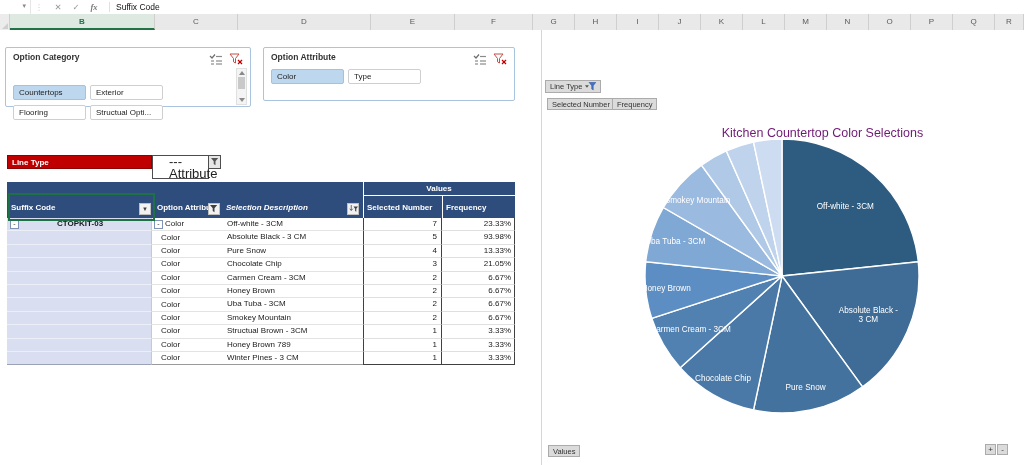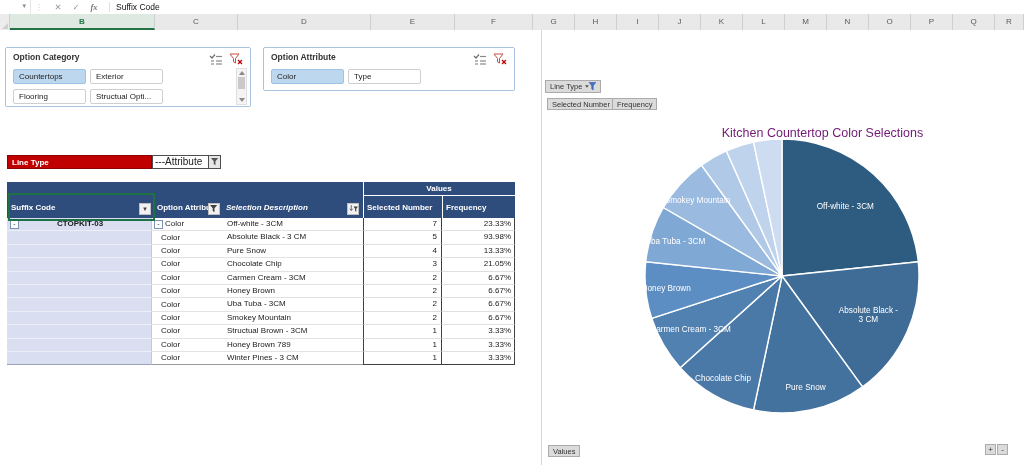--- a/index.html
+++ b/index.html
@@ -33,22 +33,22 @@
   .slicer-item{width:66px;height:13px;border:1px solid #CFCFCF;border-radius:2px;font-size:8px;
     line-height:13px;padding-left:5px;background:#fff;color:#222;overflow:hidden;white-space:nowrap;}
   .slicer-item.sel{background:#BDD7EE;border-color:#9DC3E6;}
   .slicer-scroll{position:absolute;right:3px;top:20px;width:11px;height:37px;background:#F4F4F4;border:1px solid #E0E0E0;box-sizing:border-box;}
   .tri-up{width:0;height:0;border-left:3px solid transparent;border-right:3px solid transparent;border-bottom:4px solid #8a8a8a;margin:2px auto 0;}
   .tri-dn{width:0;height:0;border-left:3px solid transparent;border-right:3px solid transparent;border-top:4px solid #8a8a8a;margin:2px auto 0;position:absolute;bottom:2px;left:1.5px;}
   .sthumb{position:absolute;left:1px;top:8px;width:7px;height:12px;background:#C9C9C9;}
   
   .lt-label{left:7px;top:125px;width:145px;height:14px;background:#C00000;color:#fff;font-weight:bold;
     font-size:8px;line-height:14px;padding-left:4px;box-sizing:border-box;border:1px solid #8f0000;}
-  .lt-value{left:152px;top:125px;width:57px;height:14px;border:1px solid #4d4d4d;font-size:10px;
-    line-height:12px;padding-left:2px;box-sizing:border-box;background:#fff;color:#222;}
+  .lt-value{left:152px;top:125px;width:57px;height:24px;border:1px solid #4d4d4d;font-size:13px;
+    line-height:12px;padding-left:16px;box-sizing:border-box;background:#fff;color:#222;}
   .lt-drop{left:208px;top:125px;width:13px;height:14px;background:#E6E6E6;border:1px solid #4d4d4d;
     box-sizing:border-box;display:flex;align-items:center;justify-content:center;}
   
   .pt-head{left:7px;top:152px;width:508px;height:36px;background:#2E4C7C;}
   .pt-head .wl{position:absolute;background:#fff;}
   .values-banner{position:absolute;left:356px;top:1px;width:152px;height:12px;color:#fff;
     font-weight:bold;font-size:8px;text-align:center;line-height:12px;}
   .pt-h-label{position:absolute;top:21px;color:#fff;font-weight:bold;font-size:8px;white-space:nowrap;}
   .hd-btn{position:absolute;top:21px;width:12px;height:12px;background:#F2F2F2;border:1px solid #BFBFBF;
     box-sizing:border-box;display:flex;align-items:center;justify-content:center;font-size:6px;color:#404040;}
@@ -136,34 +136,34 @@
       </span>
       <span class="sl-ico" style="right:6px;">
         <svg width="14" height="12" viewBox="0 0 14 12">
             <path d="M1 1h9L6.5 5.5V10L4.5 8.8V5.5L1 1z" fill="#fff" stroke="#C05046"></path>
           <g stroke="#C00000" stroke-width="1.3">
               <line x1="9" y1="7" x2="13" y2="11"></line>
               <line x1="13" y1="7" x2="9" y2="11"></line>
             </g>
           </svg>
       </span>
-      <div class="slicer-items" id="slicer-items-0" style="width:226px;">
+      <div class="slicer-items" id="slicer-items-0" style="width:226px;margin-top:16px;">
           <div class="slicer-item sel">Countertops</div>
           <div class="slicer-item">Exterior</div>
           <div class="slicer-item">Flooring</div>
           <div class="slicer-item">Structual Opti...</div>
         </div>
       <div class="slicer-scroll">
         <div class="tri-up"></div>
         <div class="sthumb"></div>
         <div class="tri-dn"></div>
       </div>
     </div>
 
-    <div class="slicer" style="left:263px;top:17px;width:252px;height:44px;">
+    <div class="slicer" style="left:263px;top:17px;width:252px;height:54px;">
       <span class="slicer-title">Option Attribute</span>
       <span class="sl-ico" style="right:26px;">
         <svg width="13" height="11" viewBox="0 0 13 11">
             <g stroke="#8a8a8a" stroke-width="1.2" fill="none">
           <path d="M1 2 l2 2 l3-3.5" stroke="#6f6f6f"></path>
               <line x1="7" y1="2.5" x2="13" y2="2.5"></line>
           <line x1="2" y1="7" x2="5" y2="7"></line>
               <line x1="7" y1="7" x2="13" y2="7"></line>
           <line x1="2" y1="10" x2="5" y2="10"></line>
               <line x1="7" y1="10" x2="13" y2="10"></line>

